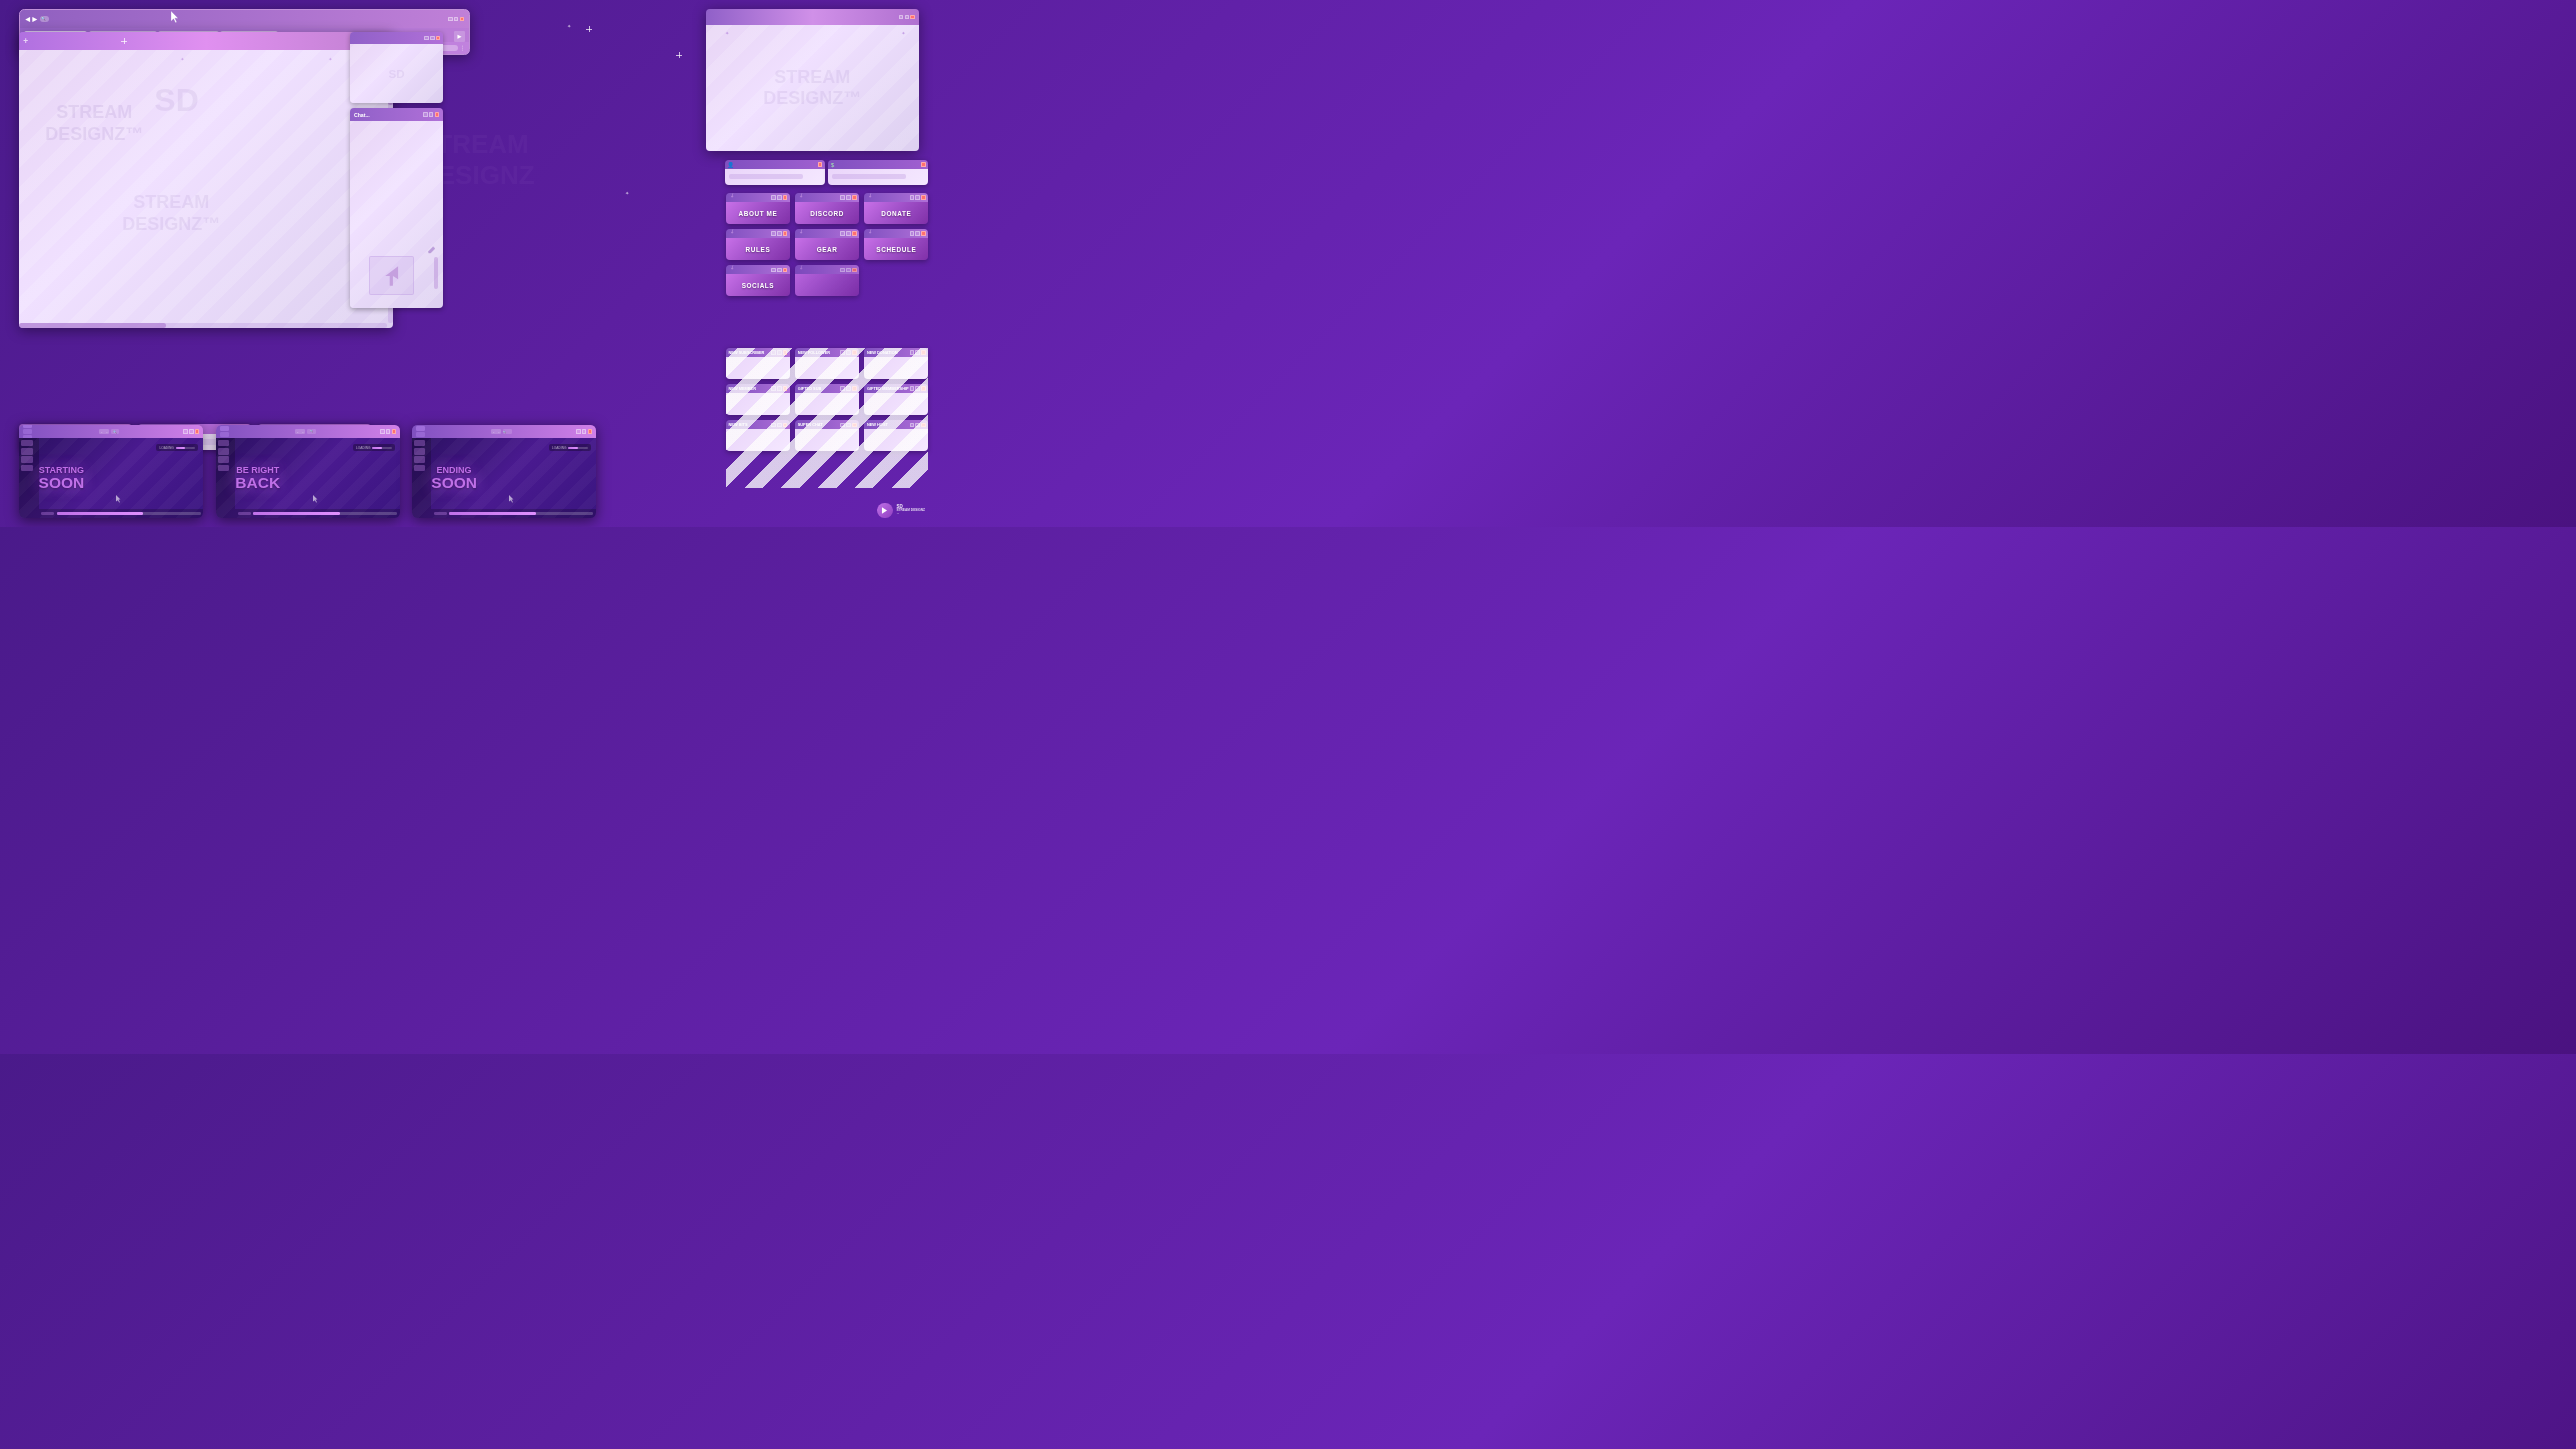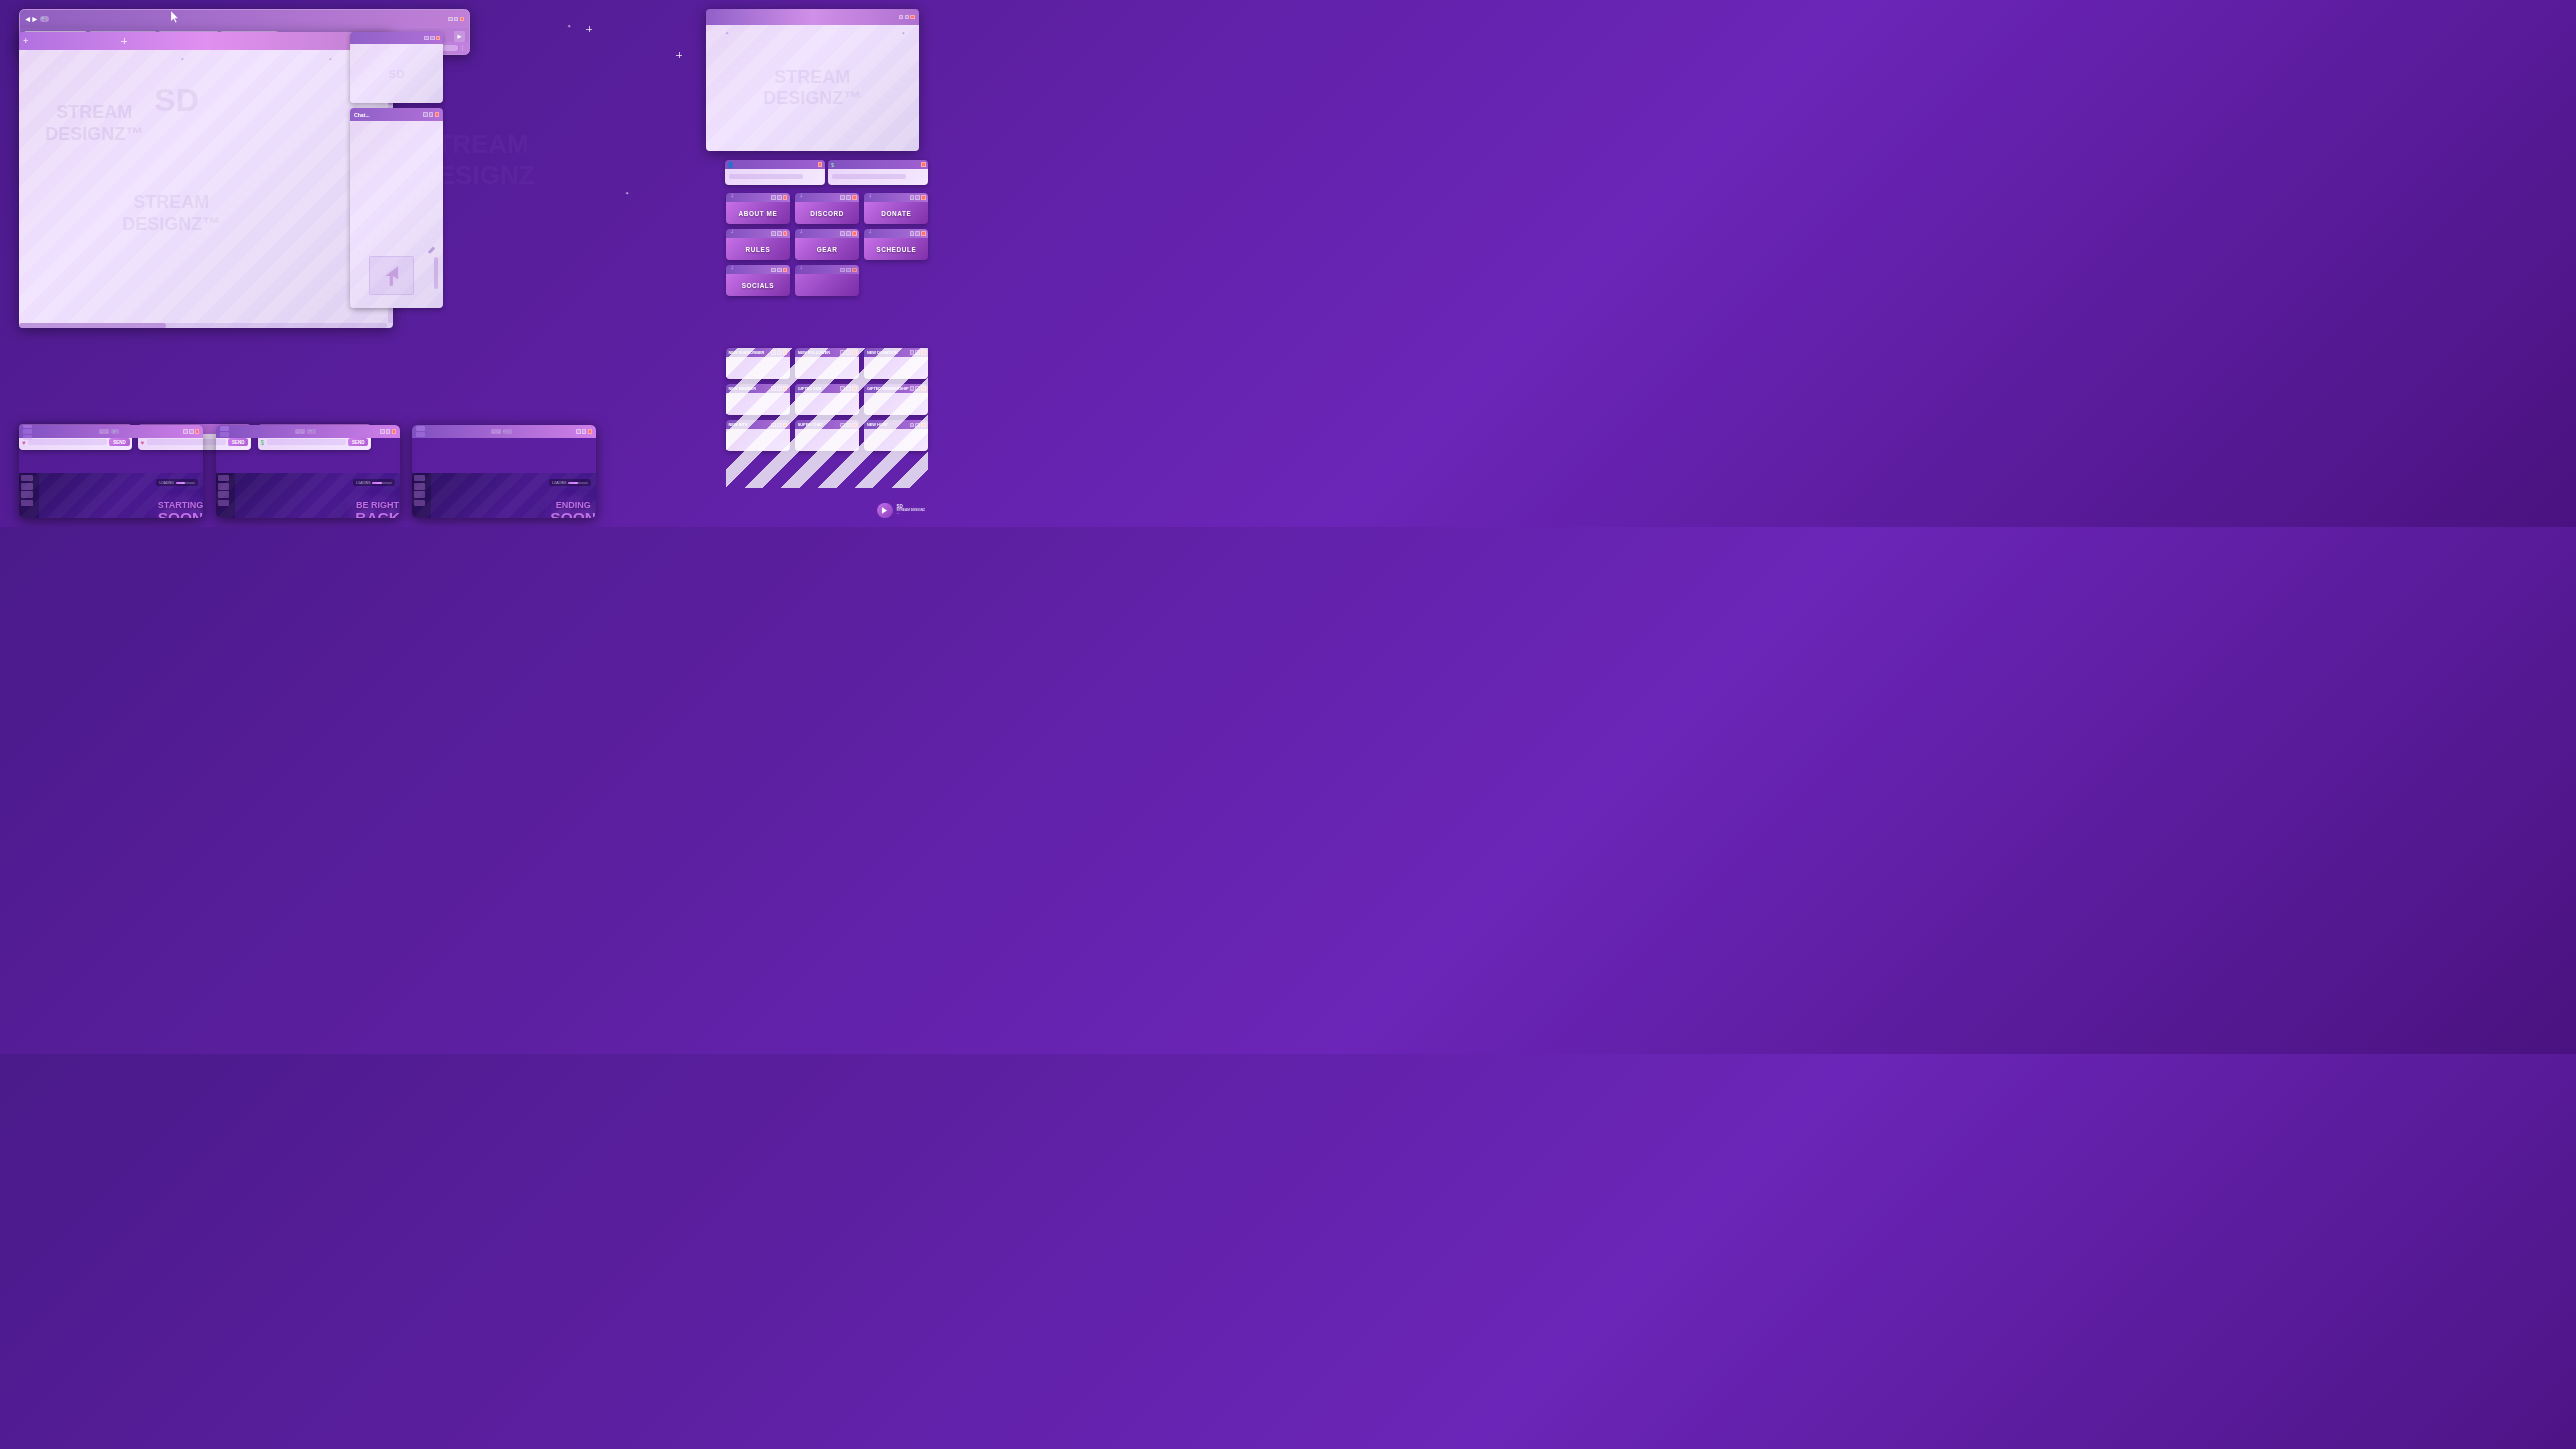--- a/index.html
+++ b/index.html
@@ -359,24 +359,23 @@
       font-size: 4.5px;
       color: #fff;
       gap: 1.9px;
     }
 
     .scene-panel .scene-body {
       background: linear-gradient(135deg, #2a1060, #4a1a90, #3a1580);
       height: calc(100% - 13px);
       display: flex;
       align-items: center;
-      justify-content: flex-end;
+      justify-content: flex-start;
       position: relative;
       overflow: hidden;
-      margin-top: 35px;
     }
 
     .scene-panel .scene-sidebar {
       position: absolute;
       left: 0;
       top: 0;
       bottom: 0;
       width: 19.3px;
       background: rgba(0,0,0,0.2);
       display: flex;

